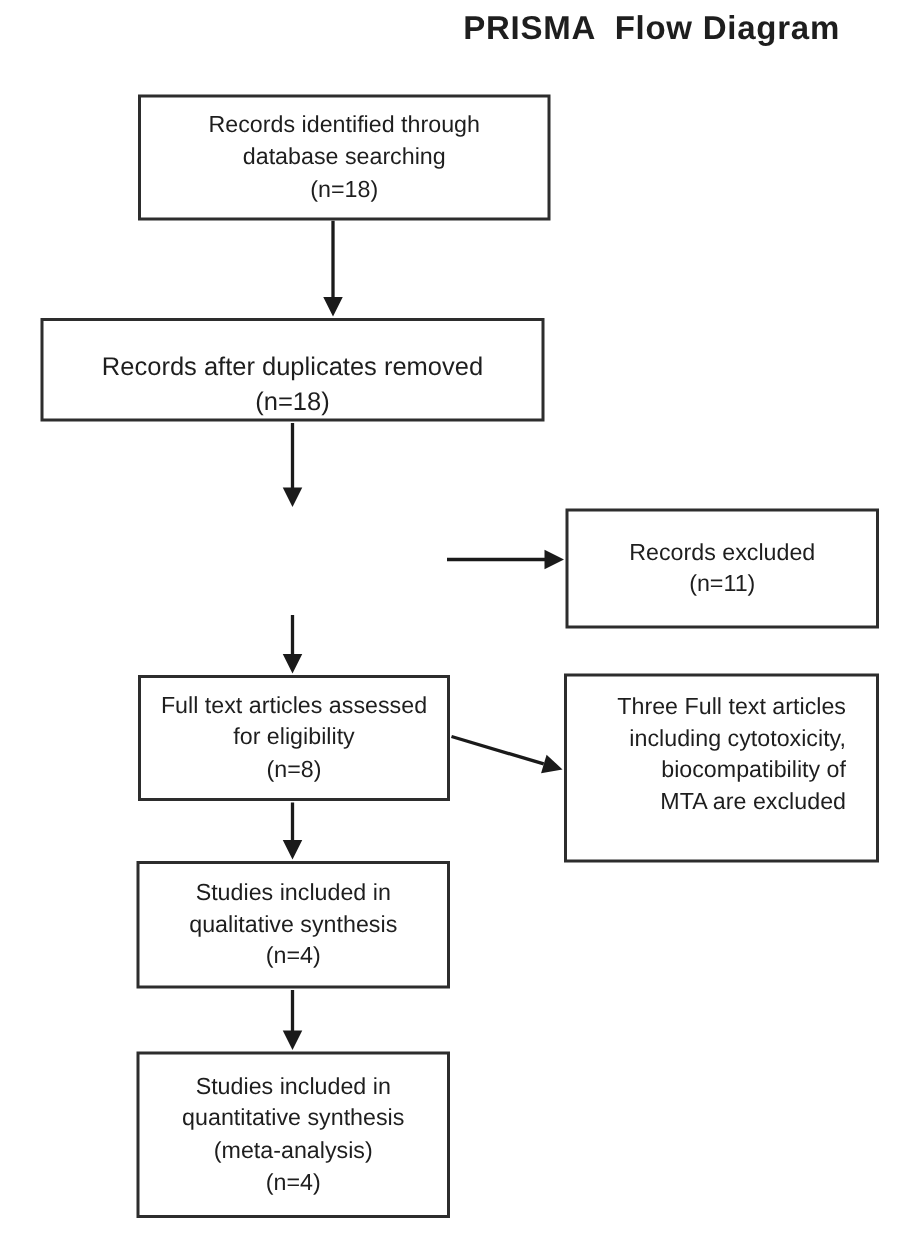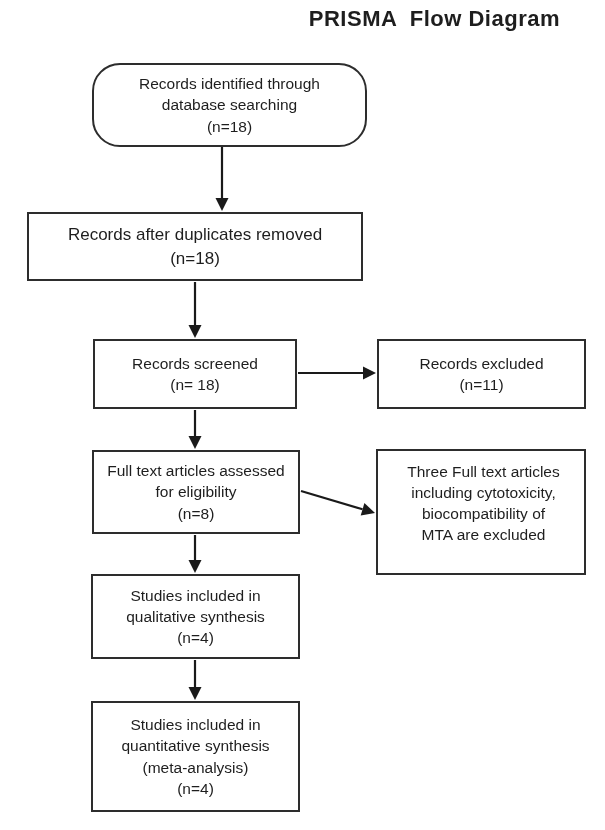--- a/index.html
+++ b/index.html
@@ -43,29 +43,29 @@
   }
   .box-text {
     width: 100%;
     text-align: center;
     font-size: 15.5px;
     line-height: 1.36;
     white-space: pre-line;
     color: var(--text);
   }
   
-  .b-identified   { left: 92px;  top: 63px;  width: 275px; height: 84px; border-radius: 28px; }
-  .b-duplicates   { left: 27px;  top: 212px; width: 336px; height: 69px; }
+  .b-identified   { left: 92px;  top: 63px;  width: 275px; height: 84px; }
+  .b-duplicates   { left: 27px;  top: 212px; width: 336px; height: 69px; align-items: flex-end; }
   .b-duplicates .box-text { font-size: 17px; }
   .b-screened     { left: 93px;  top: 339px; width: 204px; height: 70px; }
-  .b-excluded     { left: 377px; top: 339px; width: 209px; height: 70px; }
+  .b-excluded     { left: 377px; top: 339px; width: 209px; height: 80px; }
   .b-assessed     { left: 92px;  top: 450px; width: 208px; height: 84px; }
   .b-ft-excluded  { left: 376px; top: 449px; width: 210px; height: 126px;
                     align-items: flex-start; }
-  .b-ft-excluded .box-text { text-align: center; padding: 10px 8px 0 13px; }
+  .b-ft-excluded .box-text { text-align: right; padding: 10px 20px 0 13px; }
   .b-qualitative  { left: 91px;  top: 574px; width: 209px; height: 85px; }
   .b-quantitative { left: 91px;  top: 701px; width: 209px; height: 111px; }
 
   .arrows-layer {
     position: absolute;
     left: 0; top: 0;
     width: 605px;
     height: 830px;
     pointer-events: none;
   }
@@ -121,24 +121,20 @@
     <div class="box-text">Records identified through
 database searching
 (n=18)</div>
   </div>
 
   <div class="flow-box b-duplicates">
     <div class="box-text">Records after duplicates removed
 (n=18)</div>
   </div>
 
-  <div class="flow-box b-screened">
-    <div class="box-text">Records screened
-(n= 18)</div>
-  </div>
 
   <div class="flow-box b-excluded">
     <div class="box-text">Records excluded
 (n=11)</div>
   </div>
 
   <div class="flow-box b-assessed">
     <div class="box-text">Full text articles assessed
 for eligibility
 (n=8)</div>

